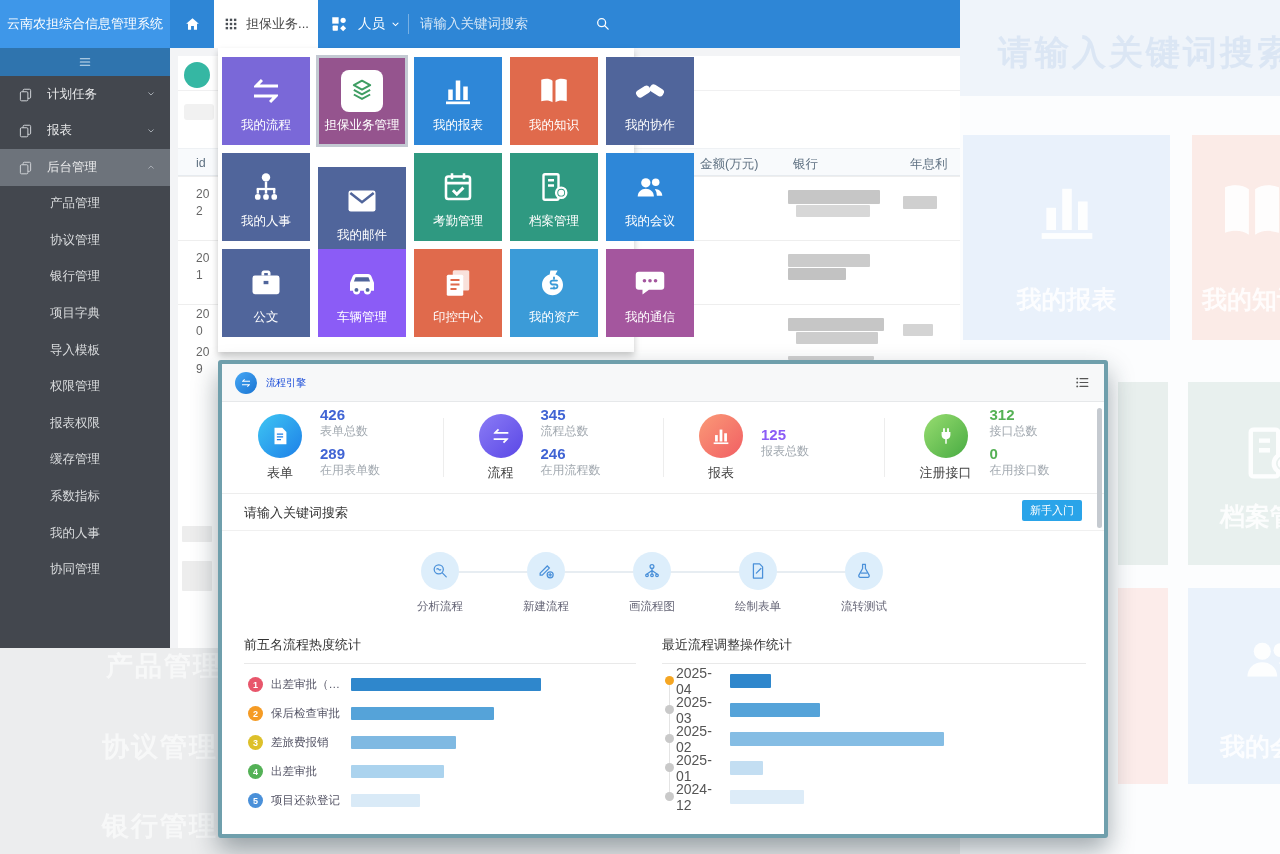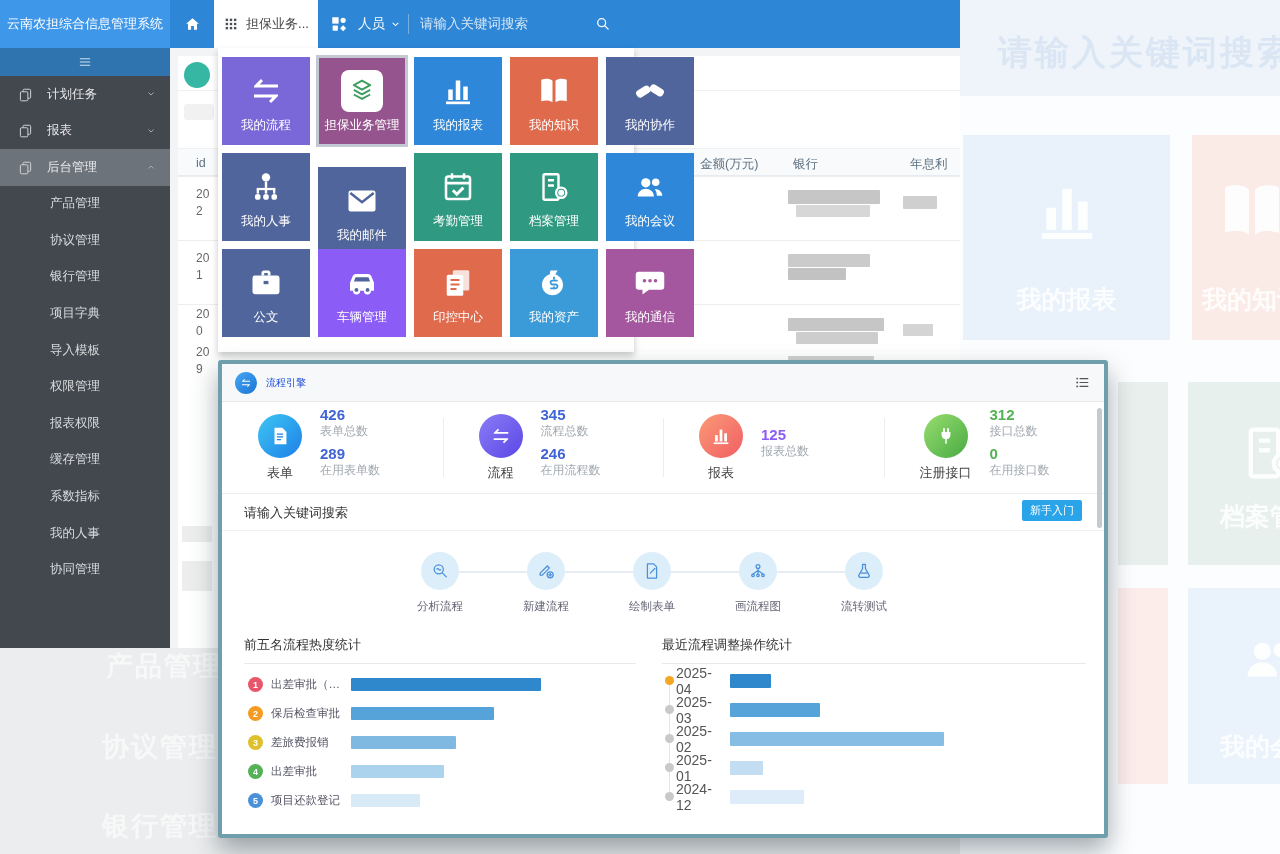--- a/index.html
+++ b/index.html
@@ -666,41 +666,41 @@
                 <circle cx="17" cy="16.5" r="3.6"></circle>
                 <path d="M17 14.8v3.4M15.3 16.5h3.4" stroke-linecap="round"></path>
               </g>
             </svg>
           </div>
           <div class="step-label">新建流程</div>
         </div>
         <div class="step">
           <div class="step-circle">
             <svg width="20" height="20" viewBox="0 0 24 24" style="color:#4a90d9;display:block">
-              <g fill="none" stroke="currentColor" stroke-width="1.5" stroke-linejoin="round">
-                <path d="M6.5 3.5h7.5l3.5 3.5v13.5H6.5z"></path>
-                <path d="M10 14.5l5.5-5.5" stroke-linecap="round"></path>
-              </g>
-            </svg>
-          </div>
-          <div class="step-label">绘制表单</div>
-        </div>
-        <div class="step">
-          <div class="step-circle">
-            <svg width="20" height="20" viewBox="0 0 24 24" style="color:#4a90d9;display:block">
               <g fill="none" stroke="currentColor" stroke-width="1.5">
                 <circle cx="12" cy="6.5" r="2.3"></circle>
                 <path d="M12 8.8v6.8M12 11.5l-6 4.1M12 11.5l6 4.1" stroke-linecap="round"></path>
                 <circle cx="6" cy="17.2" r="1.6"></circle>
                 <circle cx="12" cy="17.2" r="1.6"></circle>
                 <circle cx="18" cy="17.2" r="1.6"></circle>
               </g>
             </svg>
           </div>
           <div class="step-label">画流程图</div>
+        </div>
+        <div class="step">
+          <div class="step-circle">
+            <svg width="20" height="20" viewBox="0 0 24 24" style="color:#4a90d9;display:block">
+              <g fill="none" stroke="currentColor" stroke-width="1.5" stroke-linejoin="round">
+                <path d="M6.5 3.5h7.5l3.5 3.5v13.5H6.5z"></path>
+                <path d="M10 14.5l5.5-5.5" stroke-linecap="round"></path>
+              </g>
+            </svg>
+          </div>
+          <div class="step-label">绘制表单</div>
         </div>
         <div class="step">
           <div class="step-circle">
             <svg width="20" height="20" viewBox="0 0 24 24" style="color:#4a90d9;display:block">
               <g fill="none" stroke="currentColor" stroke-width="1.5" stroke-linejoin="round">
                 <path d="M9.8 4h4.4M10.3 4v5L5.9 17a1.7 1.7 0 001.5 2.5h9.2a1.7 1.7 0 001.5-2.5L13.7 9V4"></path>
                 <path d="M8 14.5h8"></path>
               </g>
             </svg>
           </div>

